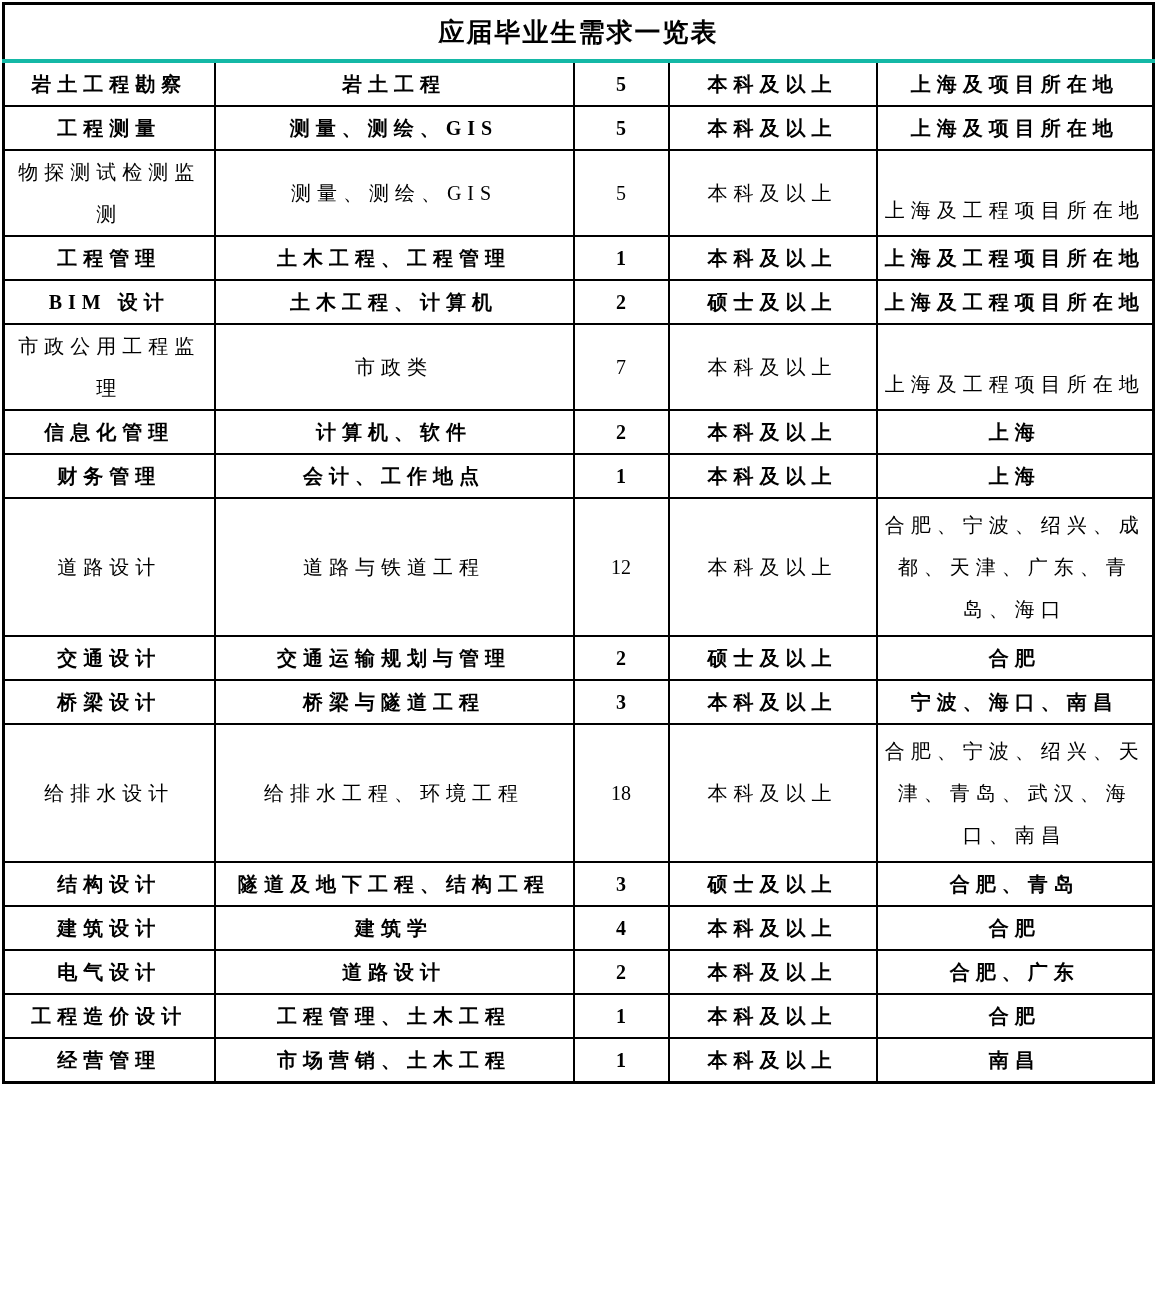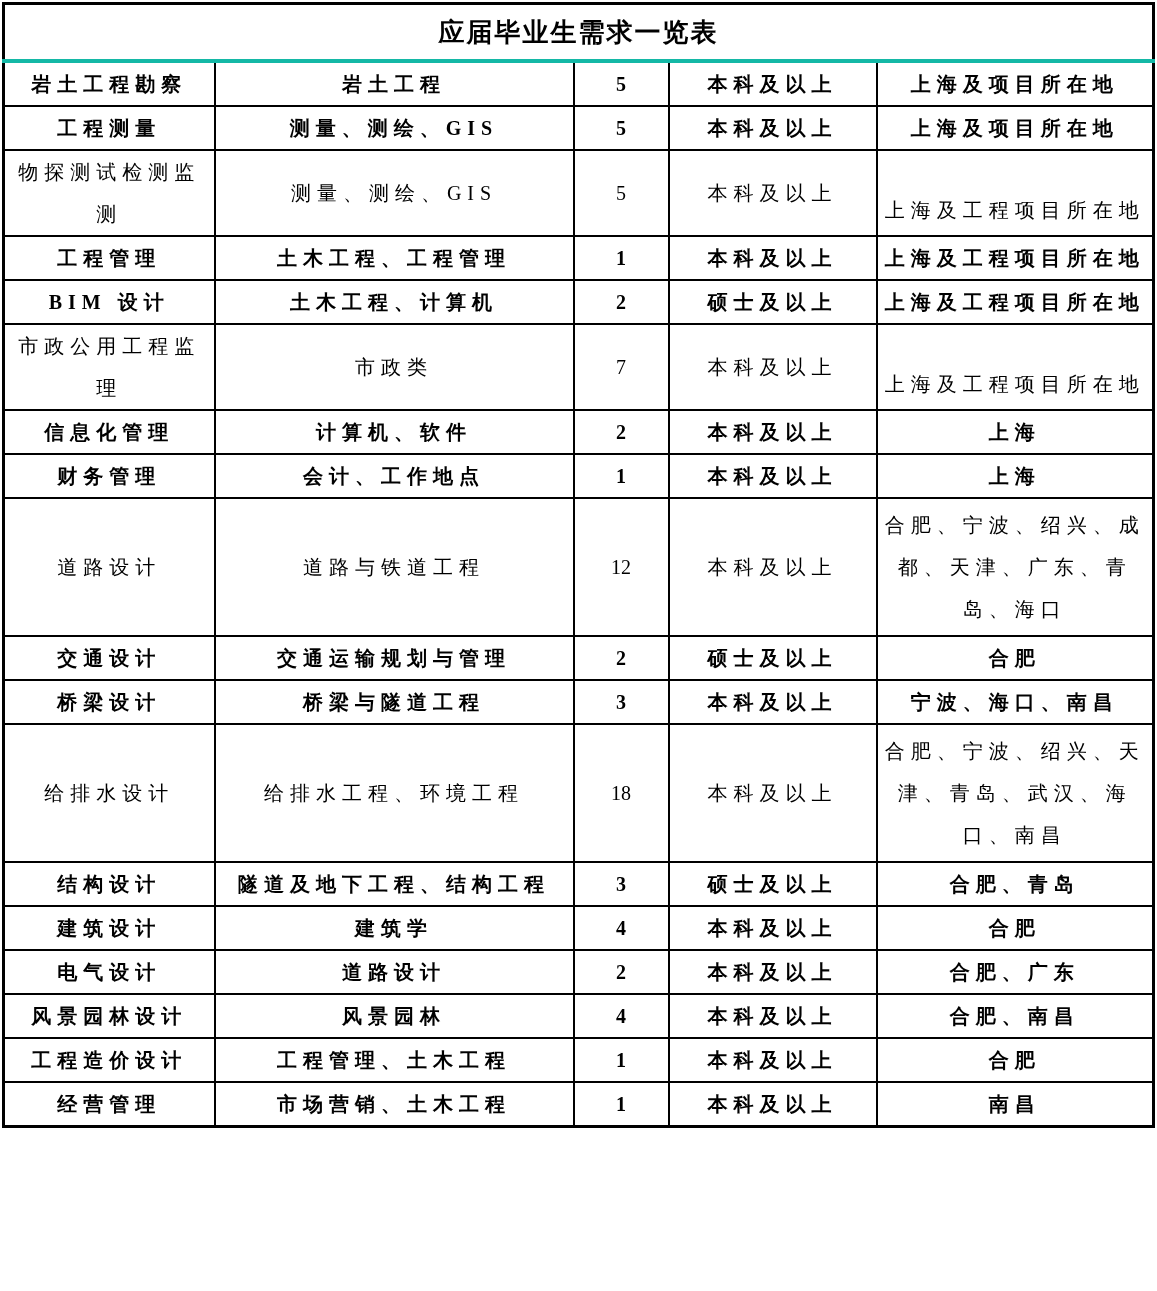--- a/index.html
+++ b/index.html
@@ -179,27 +179,20 @@
         <td class="col-location">合肥</td>
       </tr>
       <tr class="size-1">
         <td class="col-position">电气设计</td>
         <td class="col-major">道路设计</td>
         <td class="col-count">2</td>
         <td class="col-degree">本科及以上</td>
         <td class="col-location">合肥、广东</td>
       </tr>
       <tr class="size-1">
-        <td class="col-position">风景园林设计</td>
-        <td class="col-major">风景园林</td>
-        <td class="col-count">4</td>
-        <td class="col-degree">本科及以上</td>
-        <td class="col-location">合肥、南昌</td>
-      </tr>
-      <tr class="size-1">
         <td class="col-position">工程造价设计</td>
         <td class="col-major">工程管理、土木工程</td>
         <td class="col-count">1</td>
         <td class="col-degree">本科及以上</td>
         <td class="col-location">合肥</td>
       </tr>
       <tr class="size-1">
         <td class="col-position">经营管理</td>
         <td class="col-major">市场营销、土木工程</td>
         <td class="col-count">1</td>

